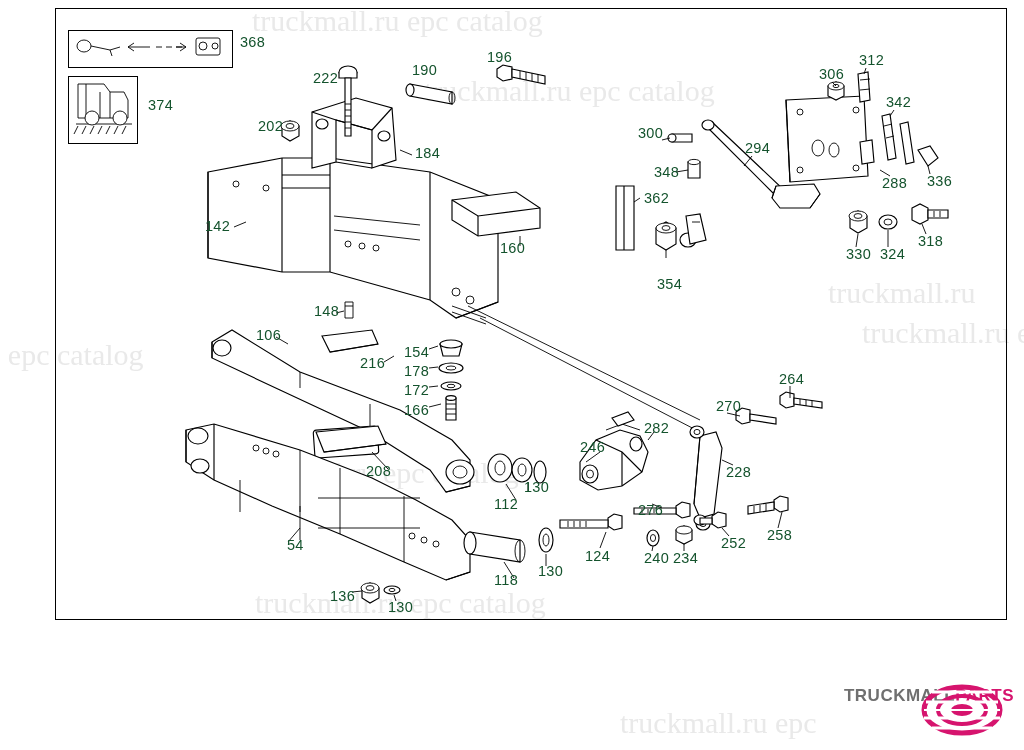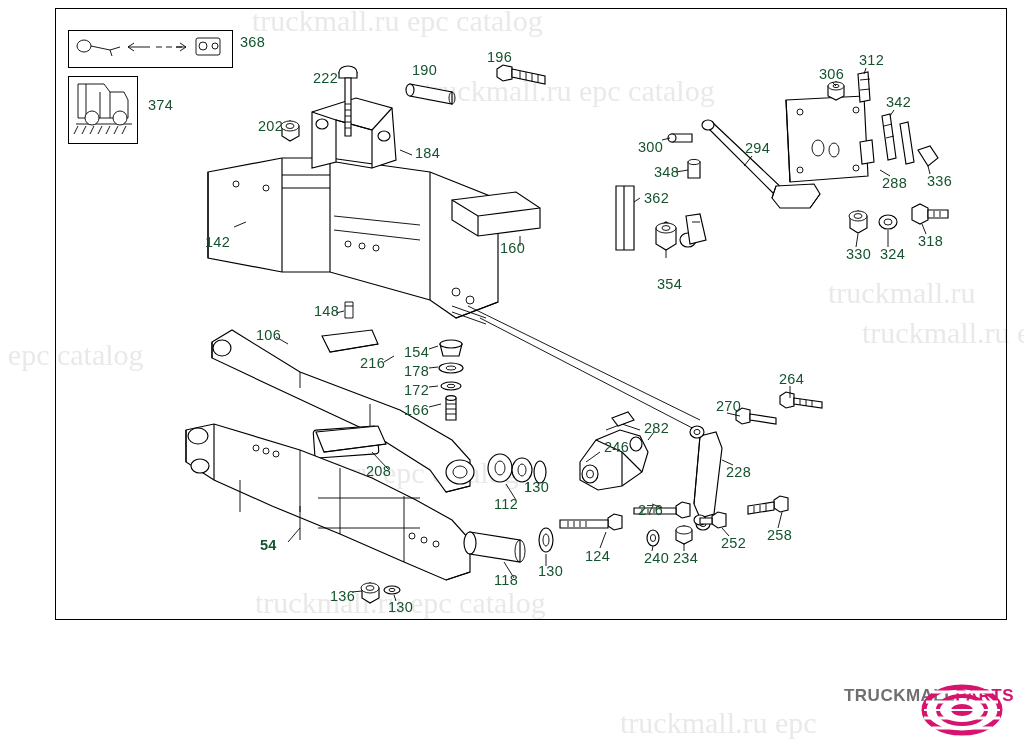--- a/index.html
+++ b/index.html
@@ -479,49 +479,49 @@
   </svg>
 
   <div>
     <div class="lbl" style="left:240px; top:34px;">368</div>
     <div class="lbl" style="left:148px; top:97px;">374</div>
     <div class="lbl" style="left:313px; top:70px;">222</div>
     <div class="lbl" style="left:412px; top:62px;">190</div>
     <div class="lbl" style="left:487px; top:49px;">196</div>
     <div class="lbl" style="left:258px; top:118px;">202</div>
     <div class="lbl" style="left:415px; top:145px;">184</div>
-    <div class="lbl" style="left:205px; top:218px;margin-top:16px;">142</div>
+    <div class="lbl" style="left:205px; top:218px;">142</div>
     <div class="lbl" style="left:500px; top:240px;">160</div>
     <div class="lbl" style="left:314px; top:303px;">148</div>
     <div class="lbl" style="left:256px; top:327px;">106</div>
     <div class="lbl" style="left:360px; top:355px;">216</div>
     <div class="lbl" style="left:404px; top:344px;">154</div>
     <div class="lbl" style="left:404px; top:363px;">178</div>
     <div class="lbl" style="left:404px; top:382px;">172</div>
     <div class="lbl" style="left:404px; top:402px;">166</div>
     <div class="lbl" style="left:366px; top:463px;">208</div>
-    <div class="lbl" style="left:260px; top:537px;font-weight:bold;">54</div>
+    <div class="lbl" style="left:287px; top:537px;">54</div>
     <div class="lbl" style="left:494px; top:496px;">112</div>
     <div class="lbl" style="left:524px; top:479px;">130</div>
     <div class="lbl" style="left:494px; top:572px;">118</div>
     <div class="lbl" style="left:538px; top:563px;">130</div>
     <div class="lbl" style="left:585px; top:548px;">124</div>
     <div class="lbl" style="left:330px; top:588px;">136</div>
     <div class="lbl" style="left:388px; top:599px;">130</div>
-    <div class="lbl" style="left:604px; top:439px;">246</div>
+    <div class="lbl" style="left:580px; top:439px;">246</div>
     <div class="lbl" style="left:644px; top:420px;">282</div>
     <div class="lbl" style="left:638px; top:502px;">276</div>
     <div class="lbl" style="left:644px; top:550px;">240</div>
     <div class="lbl" style="left:673px; top:550px;">234</div>
     <div class="lbl" style="left:721px; top:535px;">252</div>
     <div class="lbl" style="left:767px; top:527px;">258</div>
     <div class="lbl" style="left:726px; top:464px;">228</div>
     <div class="lbl" style="left:716px; top:398px;">270</div>
     <div class="lbl" style="left:779px; top:371px;">264</div>
-    <div class="lbl" style="left:638px; top:139px;">300</div>
+    <div class="lbl" style="left:638px; top:125px;">300</div>
     <div class="lbl" style="left:654px; top:164px;">348</div>
     <div class="lbl" style="left:644px; top:190px;">362</div>
     <div class="lbl" style="left:657px; top:276px;">354</div>
     <div class="lbl" style="left:745px; top:140px;">294</div>
     <div class="lbl" style="left:819px; top:66px;">306</div>
     <div class="lbl" style="left:859px; top:52px;">312</div>
     <div class="lbl" style="left:886px; top:94px;">342</div>
     <div class="lbl" style="left:882px; top:175px;">288</div>
     <div class="lbl" style="left:927px; top:173px;">336</div>
     <div class="lbl" style="left:846px; top:246px;">330</div>

